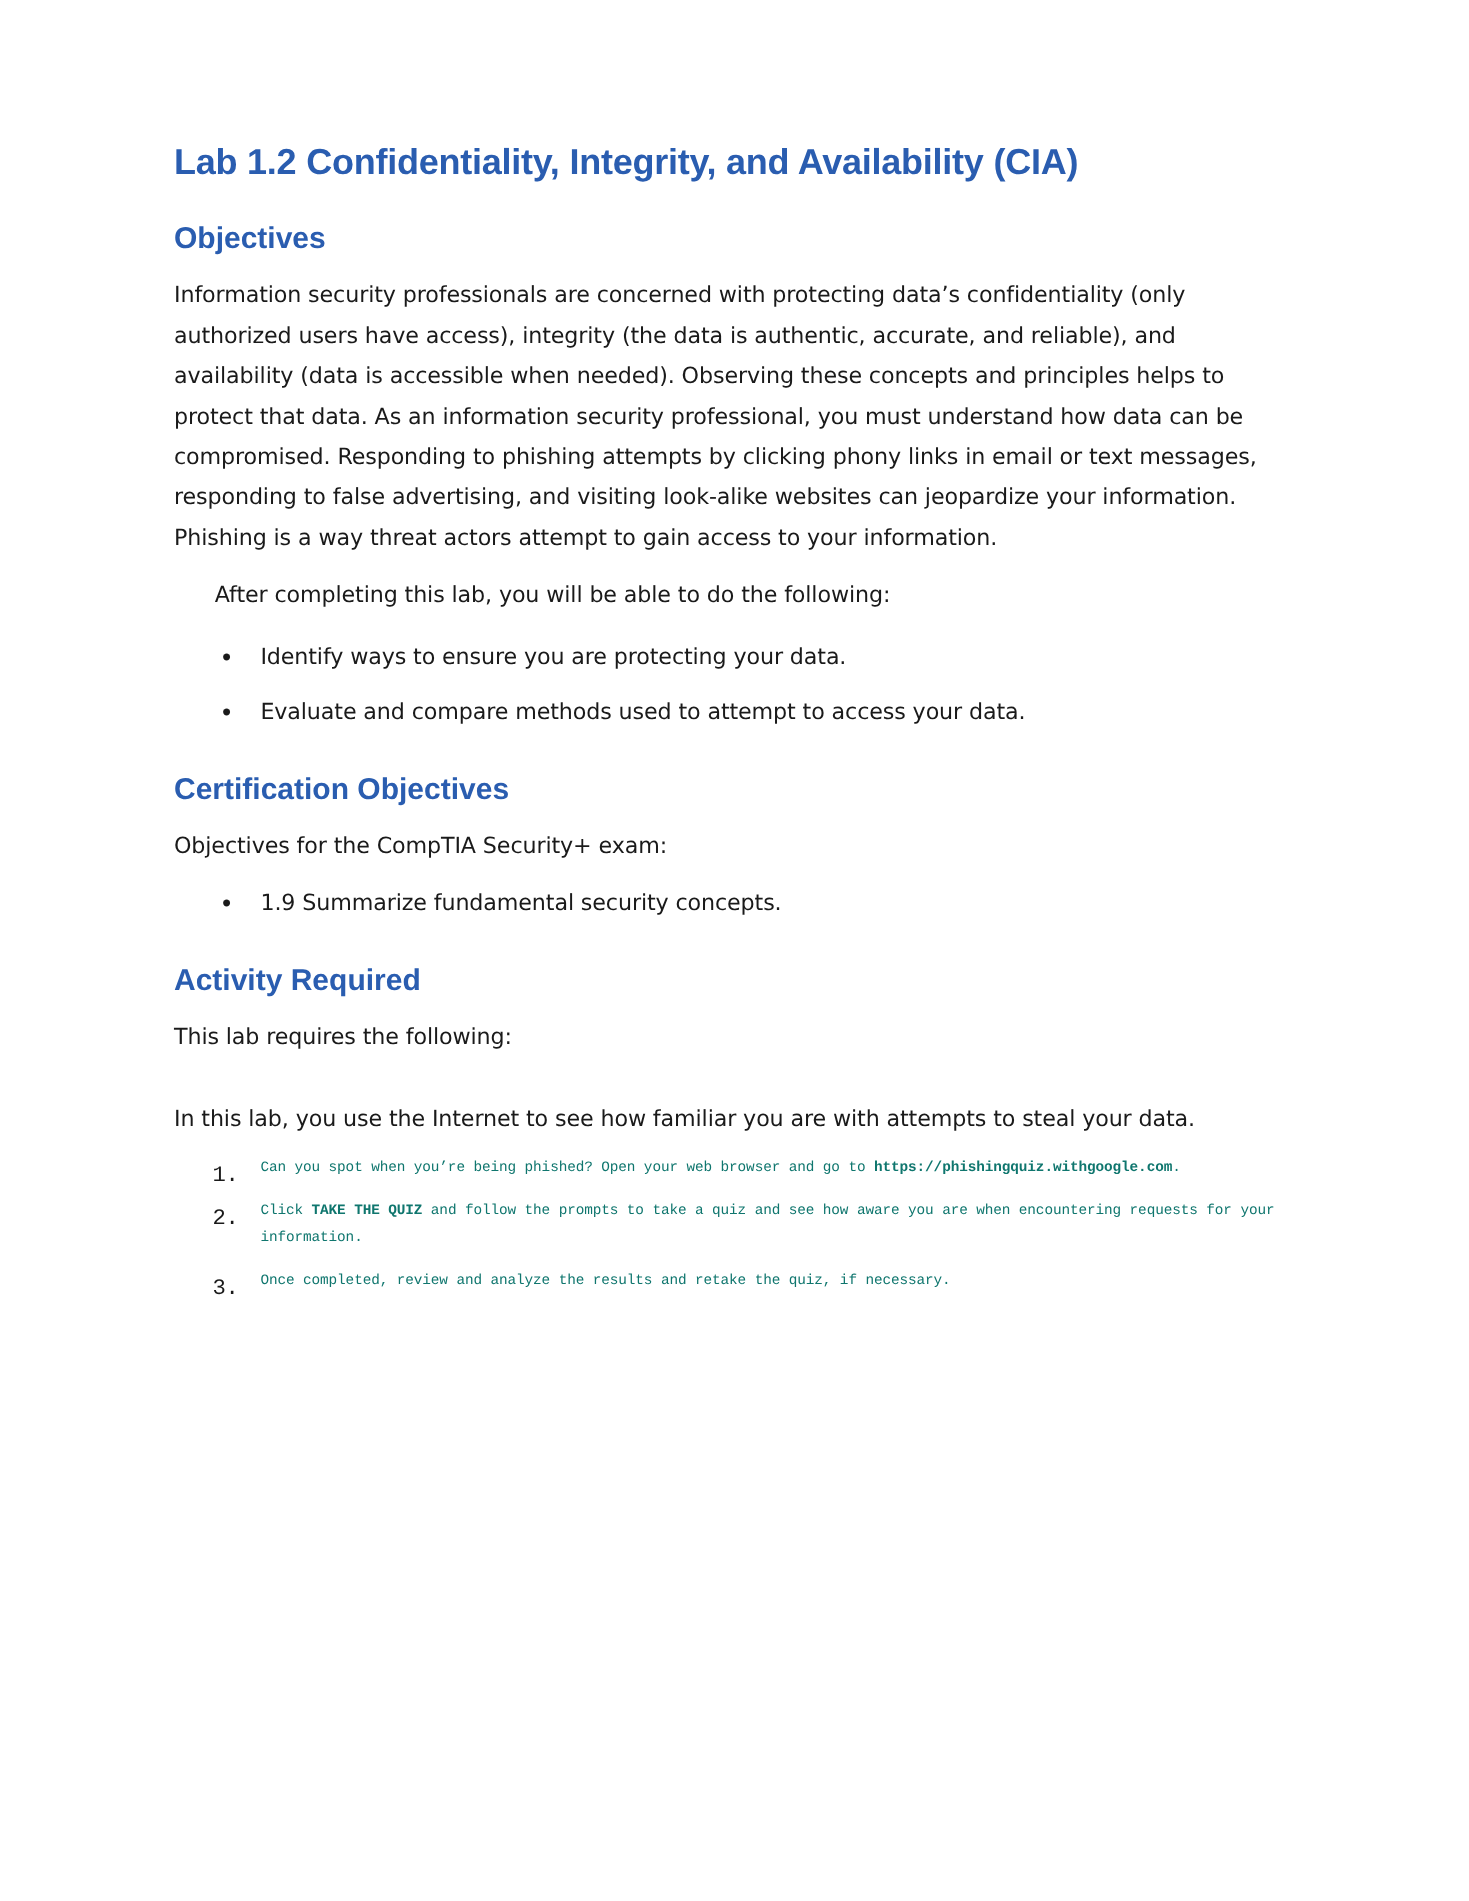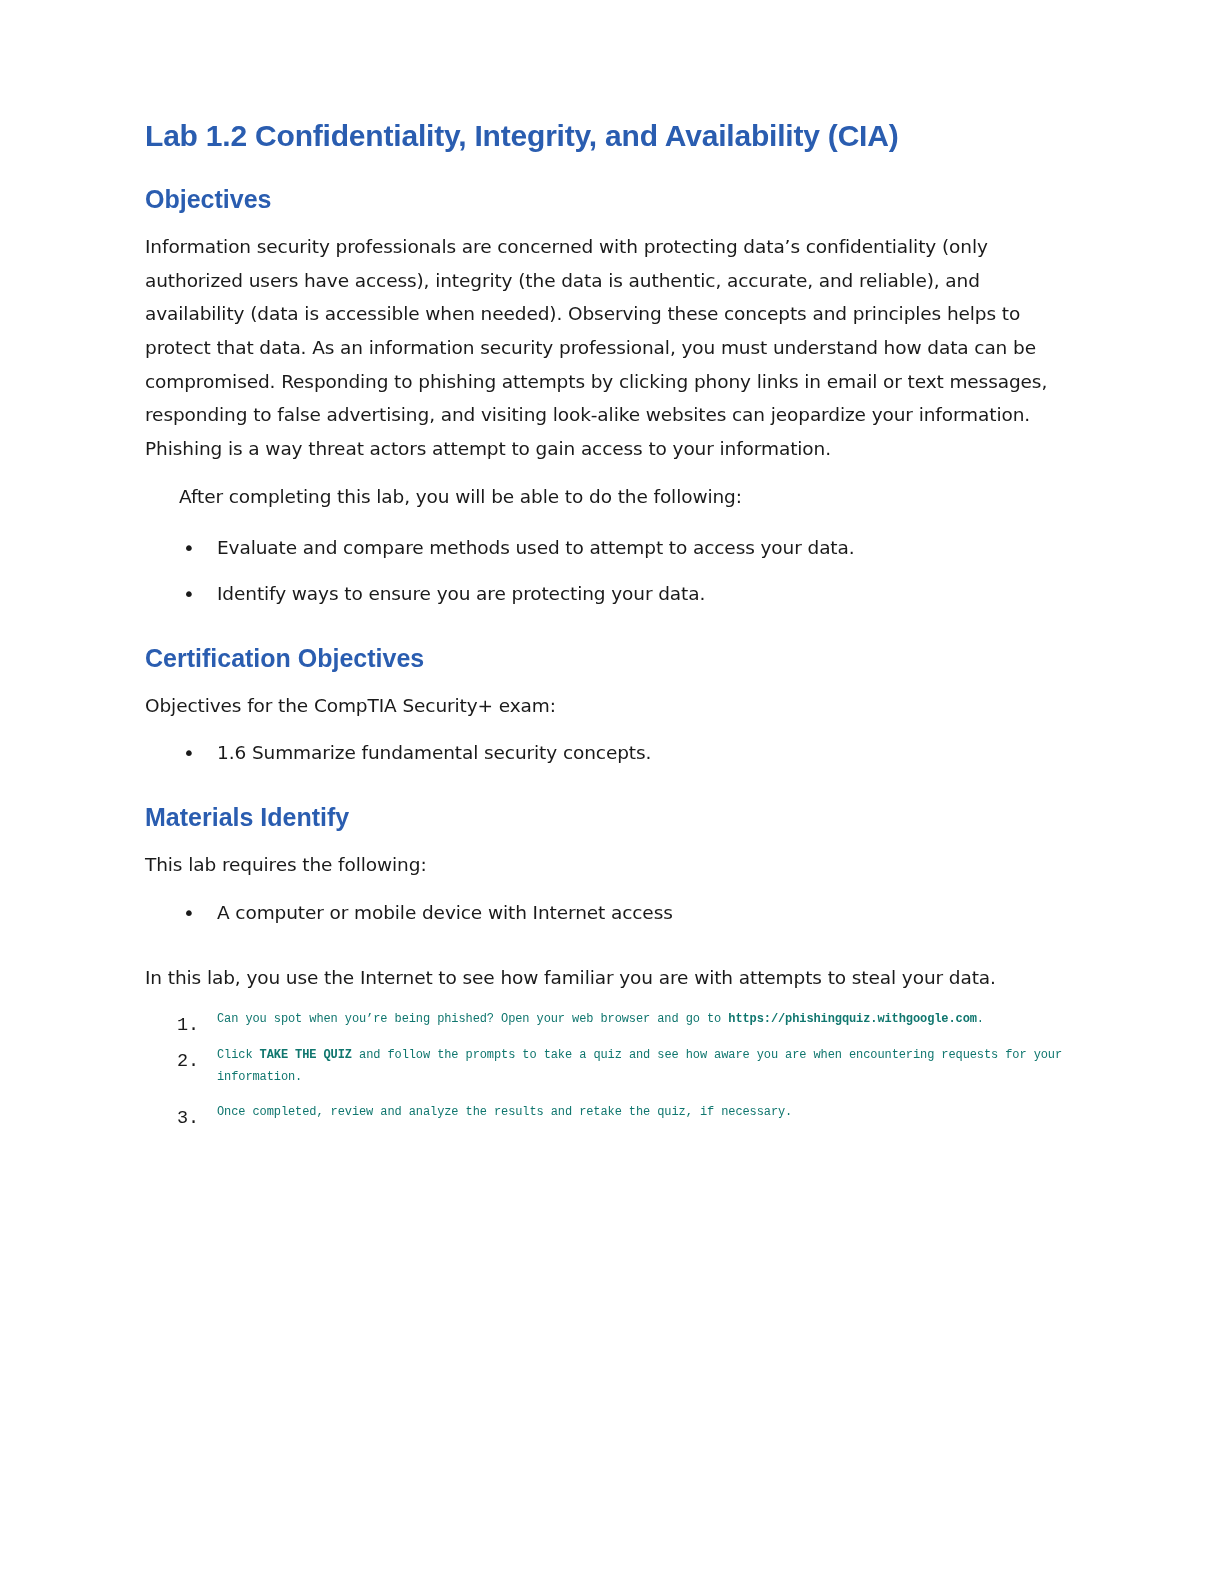--- a/index.html
+++ b/index.html
@@ -122,39 +122,36 @@
 
   <h1 class="doc-title">Lab 1.2 Confidentiality, Integrity, and Availability (CIA)</h1>
 
 
   <h2 class="section">Objectives</h2>
   <p class="body">Information security professionals are concerned with protecting data’s confidentiality (only authorized users have access), integrity (the data is authentic, accurate, and reliable), and availability (data is accessible when needed). Observing these concepts and principles helps to protect that data. As an information security professional, you must understand how data can be compromised. Responding to phishing attempts by clicking phony links in email or text messages, responding to false advertising, and visiting look-alike websites can jeopardize your information. Phishing is a way threat actors attempt to gain access to your information.</p>
 
   <p class="body indent">After completing this lab, you will be able to do the following:</p>
 
   <ul class="bullets">
+    <li>Identify ways to ensure you are protecting your data.</li>
     <li>Evaluate and compare methods used to attempt to access your data.</li>
-    <li>Identify ways to ensure you are protecting your data.</li>
   </ul>
 
   <div class="spacer-md"></div>
 
   <h2 class="section">Certification Objectives</h2>
   <p class="body">Objectives for the CompTIA Security+ exam:</p>
   <ul class="bullets">
-    <li>1.6 Summarize fundamental security concepts.</li>
+    <li>1.9 Summarize fundamental security concepts.</li>
   </ul>
 
   <div class="spacer-md"></div>
 
-  <h2 class="section">Materials Identify</h2>
+  <h2 class="section">Activity Required</h2>
   <p class="body">This lab requires the following:</p>
-  <ul class="bullets">
-    <li>A computer or mobile device with Internet access</li>
-  </ul>
 
   <div class="spacer-md"></div>
 
   <p class="body">In this lab, you use the Internet to see how familiar you are with attempts to steal your data.</p>
 
   <ol class="steps">
     <li><span>Can you spot when you’re being phished? Open your web browser and go to </span><span class="bold">https://phishingquiz.withgoogle.com</span><span>.</span></li>
     <li><span>Click </span><span class="bold">TAKE THE QUIZ</span><span> and follow the prompts to take a quiz and see how aware you are when encountering requests for your information.</span></li>
     <li><span>Once completed, review and analyze the results and retake the quiz, if necessary.</span><span class="bold"></span><span></span></li>
   </ol>

